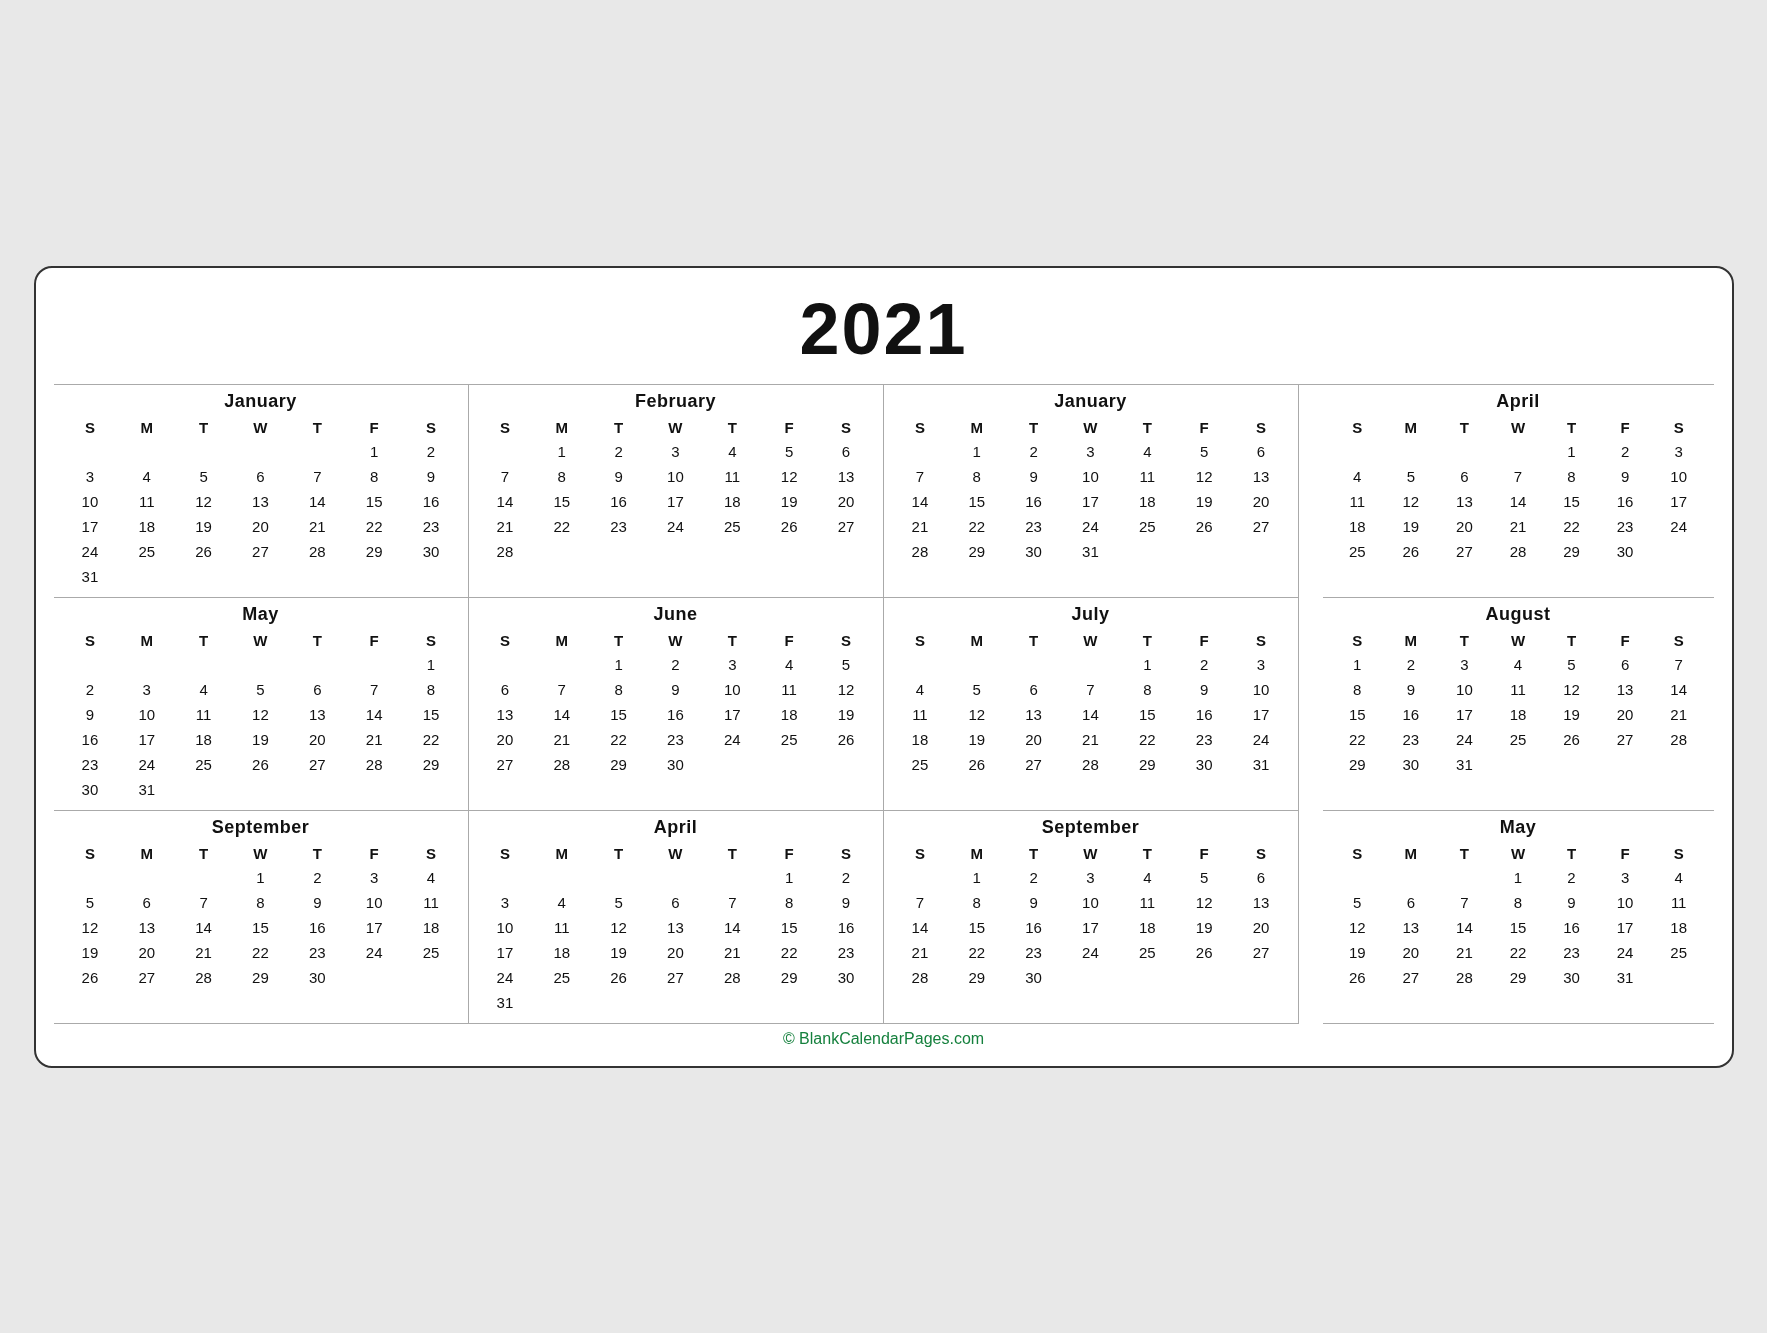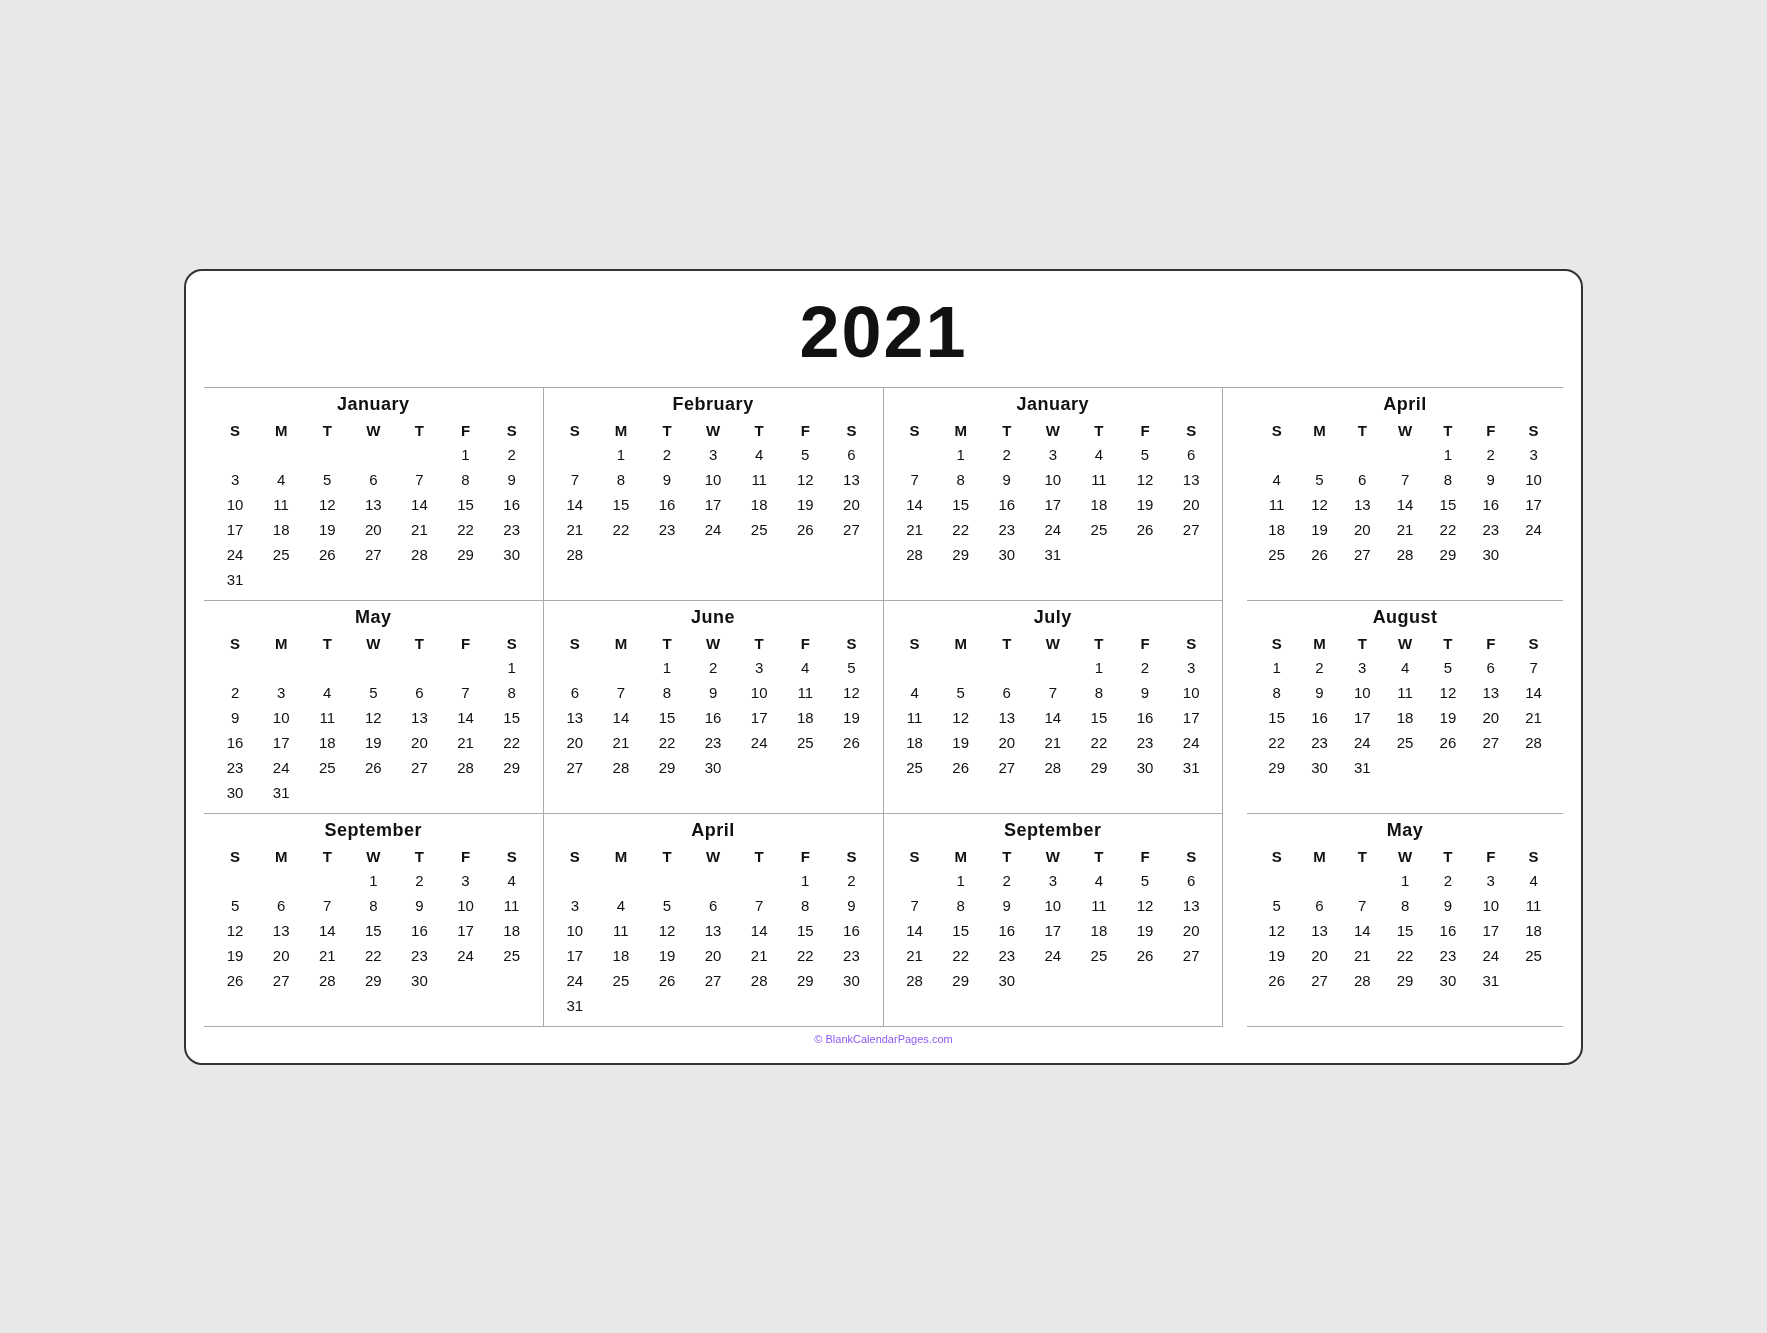--- a/index.html
+++ b/index.html
@@ -8,21 +8,21 @@
       display: flex;
       justify-content: center;
       align-items: center;
       min-height: 100vh;
       font-family: Arial, sans-serif;
     }
     .calendar-container {
       background: #fff;
       border: 2px solid #333;
       border-radius: 18px;
-      width: 1399px;
+      width: 1700px;
       padding: 10px 18px 18px 18px;
     }
     .year-title {
       text-align: center;
       font-size: 72px;
       font-weight: bold;
       color: #111;
       padding: 10px 0 14px 0;
       letter-spacing: 2px;
     }
@@ -62,22 +62,22 @@
       color: #111;
     }
     .cal-table td {
       font-size: 15px;
       text-align: center;
       padding: 4px 0;
       color: #111;
     }
     .footer {
       text-align: center;
-      font-size: 11px;
-      color: #8b5cf6;
+      font-size: 16px;
+      color: #15803d;
       padding-top: 6px;
     }
   </style>
 </head>
 <body>
 
 <div class="calendar-container">
   <div class="year-title">2021</div>
   <div class="months-grid" id="months-grid">
       <div class="month-block">

